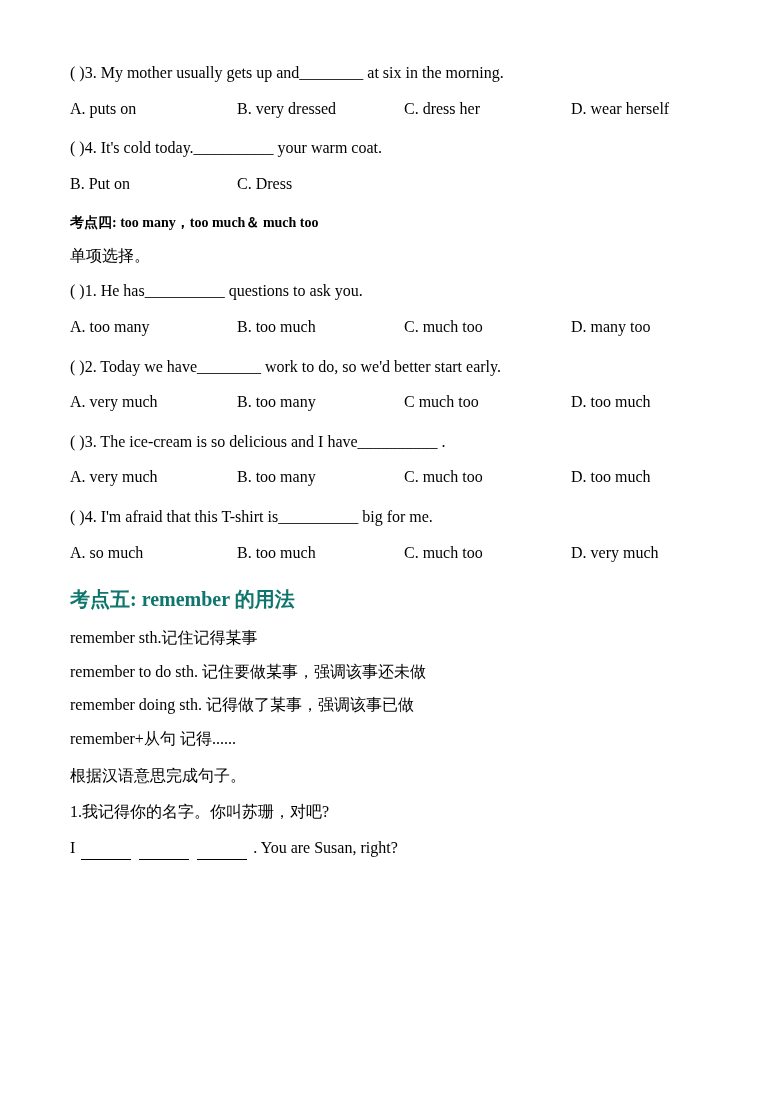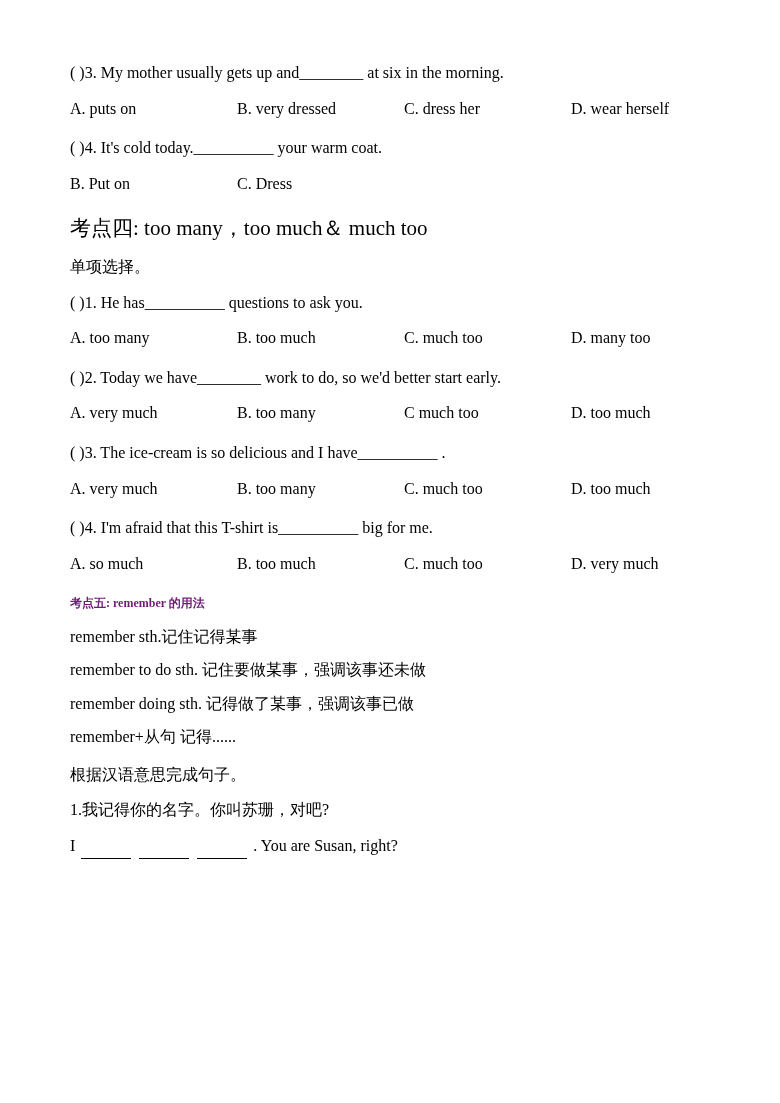--- a/index.html
+++ b/index.html
@@ -23,34 +23,34 @@
     .options-line {
       margin-bottom: 14px;
       display: flex;
       gap: 12px;
     }
     .option {
       min-width: 155px;
       display: inline-block;
     }
     .section-heading {
-      font-weight: normal;
+      font-weight: bold;
       margin-top: 16px;
       margin-bottom: 8px;
-      font-size: 21px;
+      font-size: 14px;
     }
     .sub-note {
       margin-bottom: 10px;
     }
     .blue-heading {
-      color: #701a75;
+      color: #0f766e;
       font-weight: bold;
       margin-top: 18px;
       margin-bottom: 10px;
-      font-size: 12px;
+      font-size: 20px;
     }
     .info-line {
       margin-bottom: 8px;
     }
     .blank {
       display: inline-block;
       border-bottom: 1px solid #000;
       min-width: 70px;
       margin: 0 2px;
       vertical-align: bottom;

